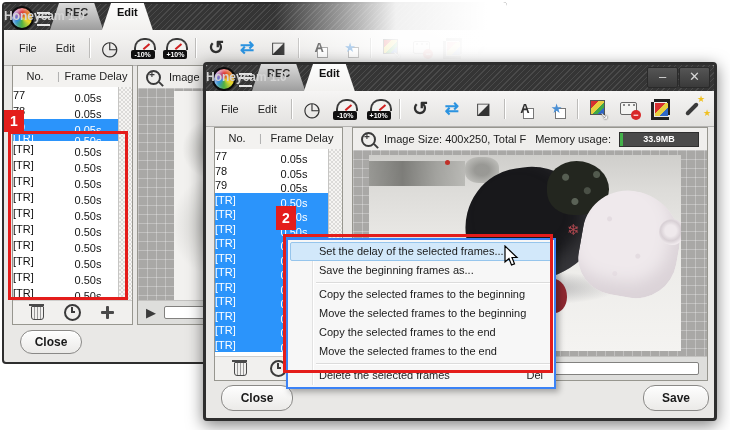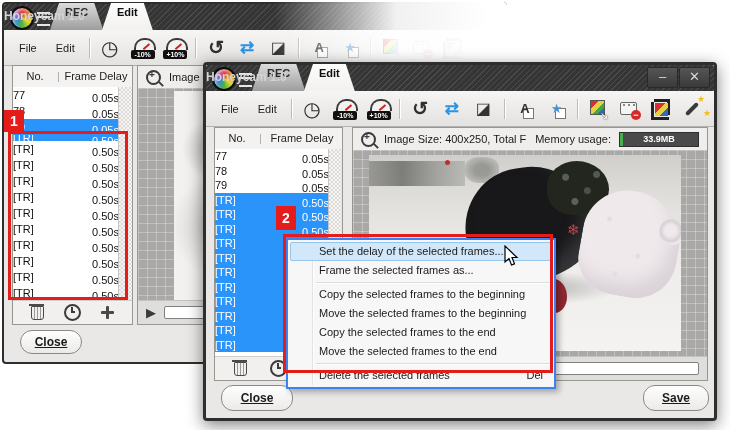--- a/index.html
+++ b/index.html
@@ -77,21 +77,21 @@
   .lh-delay{flex:1;text-align:center;}
   .rows{position:absolute;left:0;right:13px;top:21px;bottom:23px;overflow:hidden;background:#fff;}
   .scrollstrip{position:absolute;right:0;top:21px;bottom:23px;width:13px;border-left:1px solid #c6c5c3;
     background:conic-gradient(#dcdbd9 25%,#f6f5f3 0 50%,#dcdbd9 0 75%,#f6f5f3 0) 0 0/4px 4px;}
   .frow{display:flex;align-items:center;font-size:11px;color:#111;}
   .rows-bg .frow{height:16px;}
   .rows-fg .frow{height:14.5px;}
   .frow.sel{background:#2b94fb;color:#fff;}
   .frow.partial{height:6px;overflow:hidden;}
   .fno{width:44px;text-align:left;}
-  .fdelay{flex:1;text-align:right;margin-top:6px;}
+  .fdelay{flex:1;text-align:center;margin-top:6px;}
   .listbar{position:absolute;left:0;right:0;bottom:0;height:23px;background:#f1f0ee;border-top:1px solid #cfcecc;
     display:flex;align-items:center;justify-content:space-around;padding:0 8px;}
 
   
   .i-trash{width:11px;height:12px;border:1px solid #4a4a4a;border-radius:1px 1px 3px 3px;position:relative;
     background:repeating-linear-gradient(90deg,transparent 0 2px,#9a9a9a 2px 3px);}
   .i-trash::before{content:"";position:absolute;left:-3px;top:-3px;width:15px;height:2px;background:#4a4a4a;}
   .i-clock2{width:13px;height:13px;border:2px solid #3a3a3a;border-radius:50%;position:relative;}
   .i-clock2::before{content:"";position:absolute;left:5px;top:1px;width:2px;height:5px;background:#3a3a3a;}
   .i-clock2::after{content:"";position:absolute;left:5px;top:5px;width:4px;height:2px;background:#3a3a3a;}
@@ -111,21 +111,21 @@
   .checker{position:absolute;left:0;right:0;background-color:#a9a8a6;
     background-image:linear-gradient(rgba(255,255,255,.28) 1px,transparent 1px),
       linear-gradient(90deg,rgba(255,255,255,.28) 1px,transparent 1px);
     background-size:9px 9px;overflow:hidden;}
   .playrow{position:absolute;left:0;right:0;bottom:0;height:23px;background:#dededc;border-top:1px solid #c2c1bf;
     display:flex;align-items:center;padding:0 8px;gap:8px;}
   .playbtn{font-size:13px;color:#3a3a3a;line-height:1;}
   .seektrack{flex:1;height:11px;background:#fff;border:1px solid #82817f;border-radius:2px;}
 
   .btn{position:absolute;background:linear-gradient(#fefefe,#ebeae8);border:1px solid #8a8987;border-radius:12px;
-    font-size:12px;font-weight:bold;color:#1a1a1a;text-align:center;box-shadow:inset 0 1px 0 #fff;text-decoration:underline;}
+    font-size:12px;font-weight:bold;color:#1a1a1a;text-align:center;box-shadow:inset 0 1px 0 #fff;}
 
   
   .photo{position:absolute;left:16px;top:5px;width:312px;height:196px;overflow:hidden;
     background:linear-gradient(180deg,#cfcecb 0%,#dddcd9 18%,#ecebe8 48%,#f4f3f1 100%);}
   .ph-structures{position:absolute;left:0;top:6px;width:96px;height:25px;
     background:linear-gradient(90deg,#8e8e8a,#6e6e6a 35%,#9a9a96 70%,#b5b5b1);filter:blur(.5px);opacity:.85;}
   .ph-tree{position:absolute;left:96px;top:2px;width:34px;height:26px;border-radius:40%;
     background:radial-gradient(#8a8a86 30%,#b0b0ac 70%,transparent);opacity:.8;}
   .ph-flag{position:absolute;left:76px;top:5px;width:5px;height:5px;background:#c03028;border-radius:50%;}
   .ph-shadow{position:absolute;left:86px;top:116px;width:165px;height:34px;border-radius:50%;
@@ -452,21 +452,21 @@
 
     <div class="btn" style="left:15px;top:320px;width:70px;height:24px;line-height:24px;">Close</div>
     <div class="btn" style="left:437px;top:320px;width:64px;height:24px;line-height:24px;">Save</div>
   </div>
 
   <div class="ctxmenu">
       <div class="mitem hl">
         <span>Set the delay of the selected frames...</span>
       </div>
       <div class="mitem">
-        <span>Frame the selected frames as...</span>
+        <span>Save the beginning frames as...</span>
       </div>
       <div class="msep"></div>
       <div class="mitem">
         <span>Copy the selected frames to the beginning</span>
       </div>
       <div class="mitem">
         <span>Move the selected frames to the beginning</span>
       </div>
       <div class="mitem">
         <span>Copy the selected frames to the end</span>

